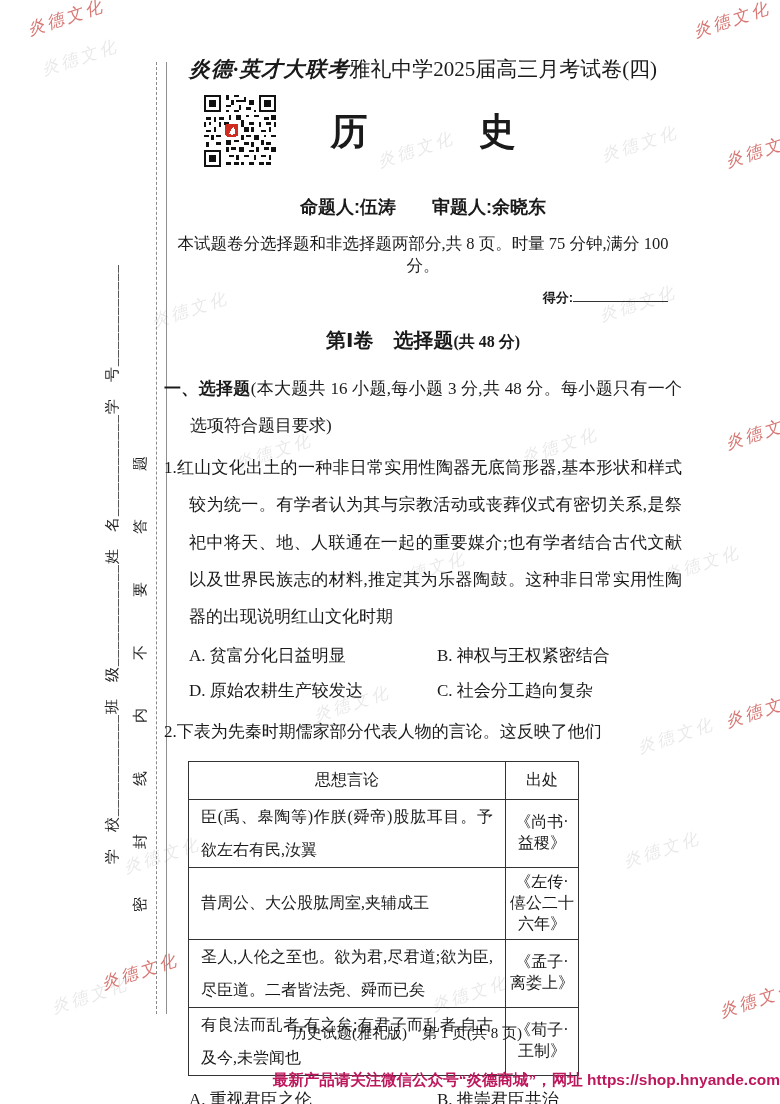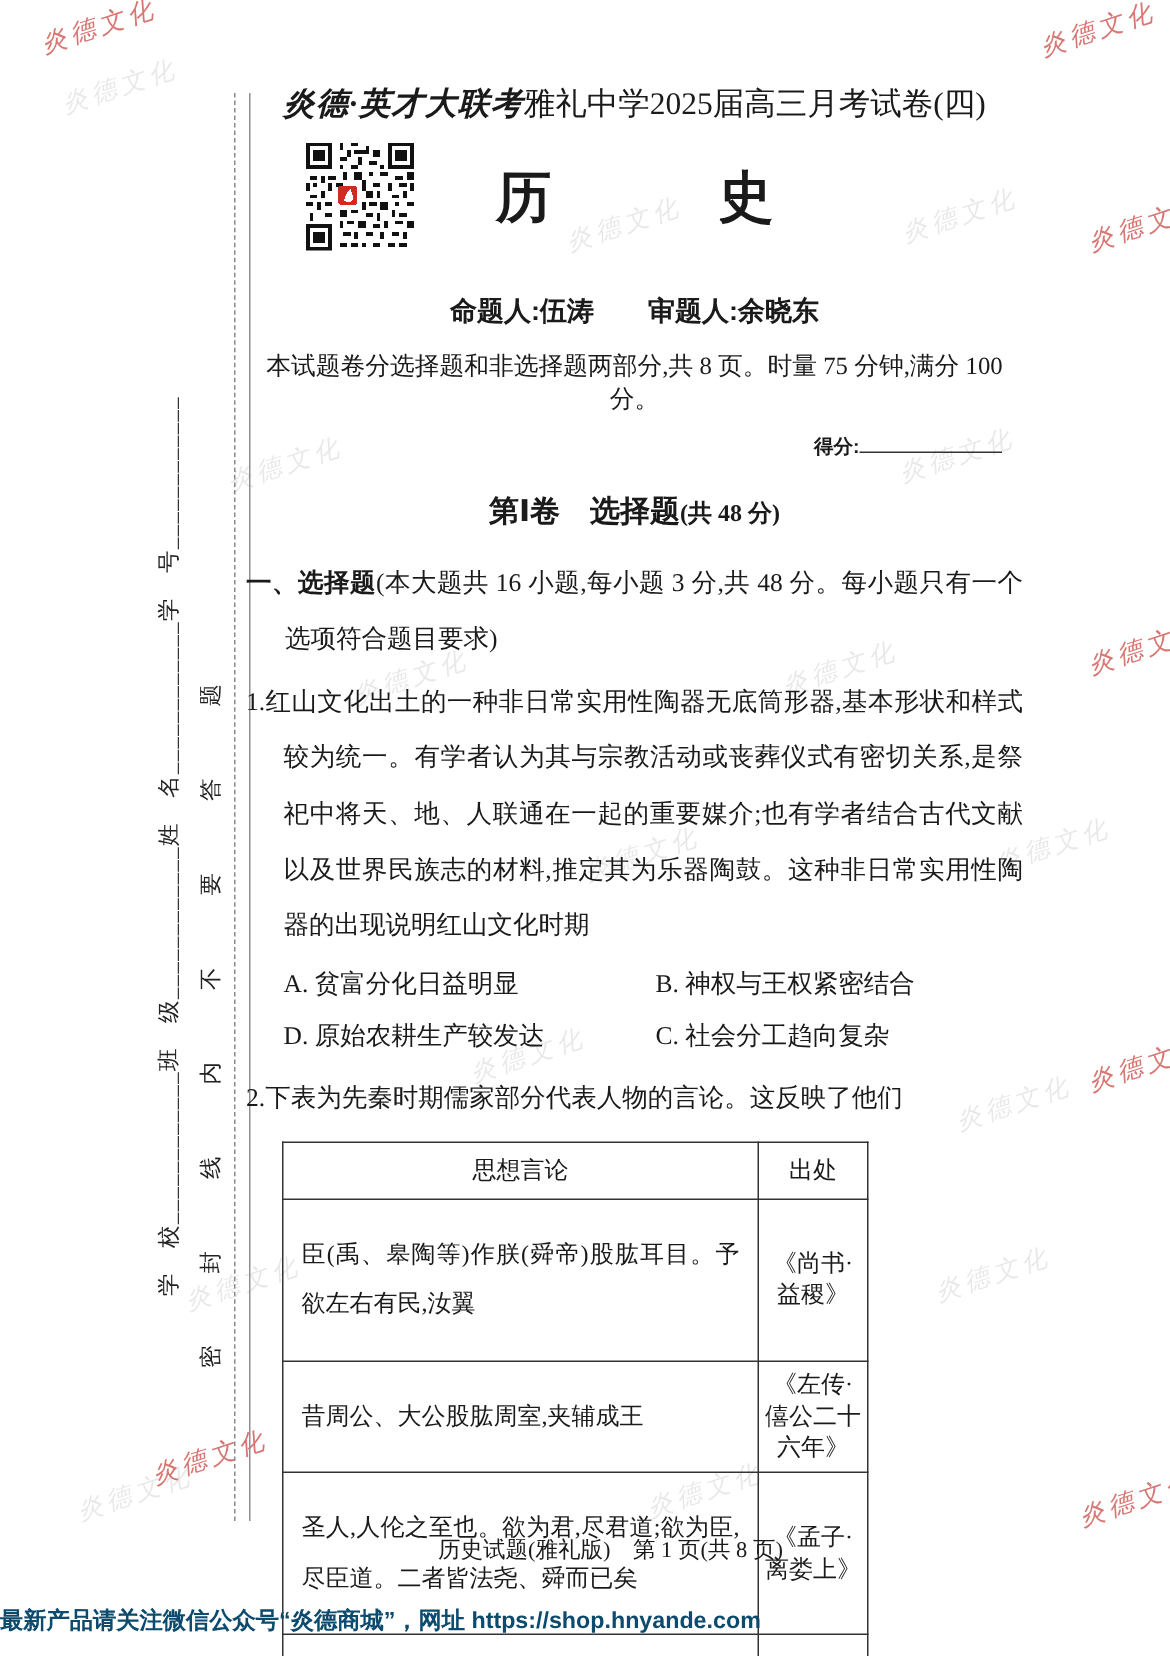--- a/index.html
+++ b/index.html
@@ -44,26 +44,26 @@
                   padding-left:26px; text-indent:-26px; }
   .part-heading .plabel { font-weight:700; font-family:"Liberation Sans","DejaVu Sans",sans-serif; }
   .stem { font-size:17px; line-height:2.2; text-align:justify;
           padding-left:25px; text-indent:-25px; margin-top:4px; }
   .options { display:grid; grid-template-columns:248px 1fr; padding-left:25px;
              font-size:17px; line-height:2.1; margin-top:2px; }
   .qtable { border-collapse:collapse; margin:10px 0 6px 24px; width:391px;
             font-size:16px; }
   .qtable th, .qtable td { border:1px solid #333; }
   .qtable th { font-weight:400; height:38px; text-align:center; }
-  .qtable td.c1 { padding:20px 12px; line-height:2.1; text-align:justify; }
+  .qtable td.c1 { padding:0 12px; line-height:2.1; text-align:justify; }
   .qtable td.c2 { text-align:center; padding:4px 4px; }
   .page-footer { position:absolute; left:148px; width:518px; top:1024px;
                  text-align:center; font-size:15px; }
-  .promo { position:absolute; left:0; width:780px; top:1070px; text-align:left;
-           font-size:15.5px; font-weight:700; color:#0c4a6e;
+  .promo { position:absolute; left:0; width:780px; top:1070px; text-align:right;
+           font-size:15.5px; font-weight:700; color:#be185d;
            font-family:"Liberation Sans","DejaVu Sans",sans-serif; }
 </style>
 </head>
 <body>
 
 <div class="page">
 
   <div class="wm gray" style="left:40px;top:46px">炎德文化</div>
   <div class="wm gray" style="left:376px;top:138px">炎德文化</div>
   <div class="wm gray" style="left:600px;top:132px">炎德文化</div>

